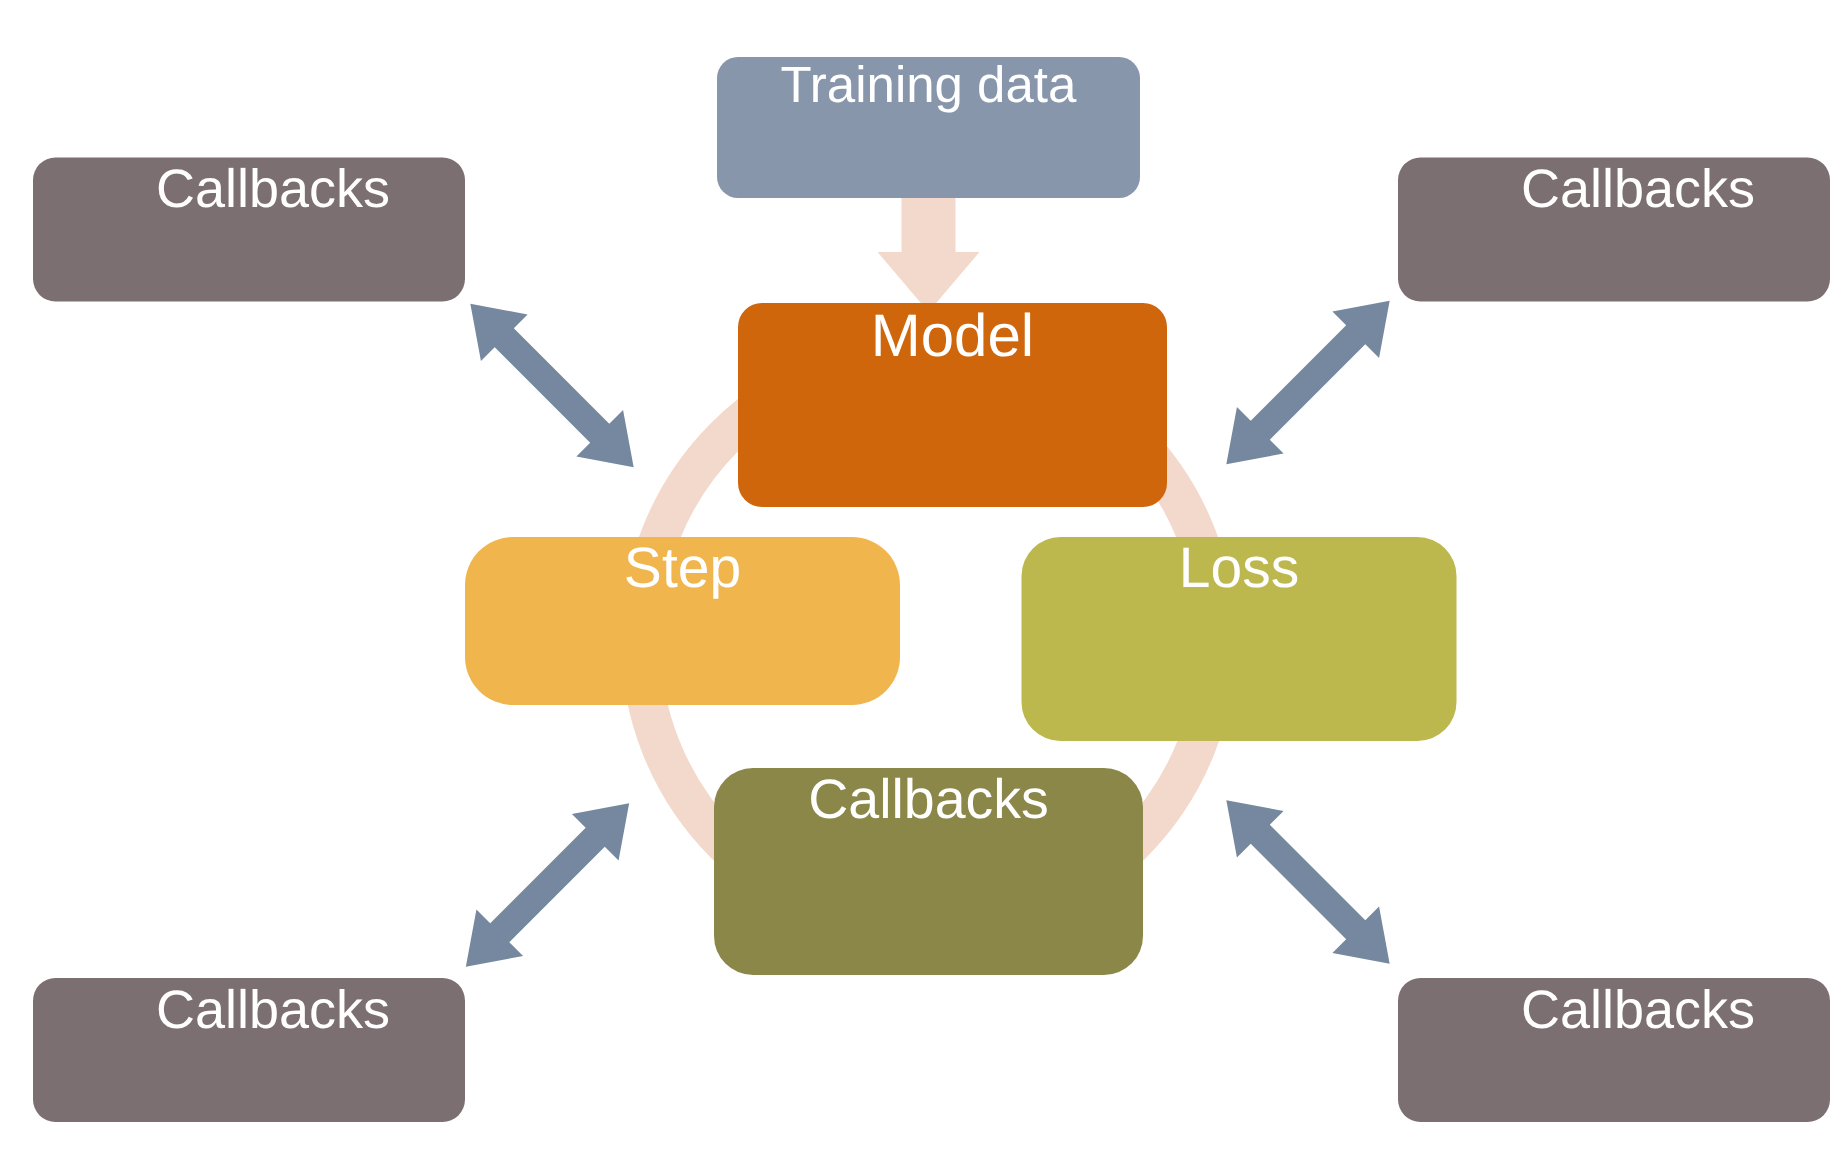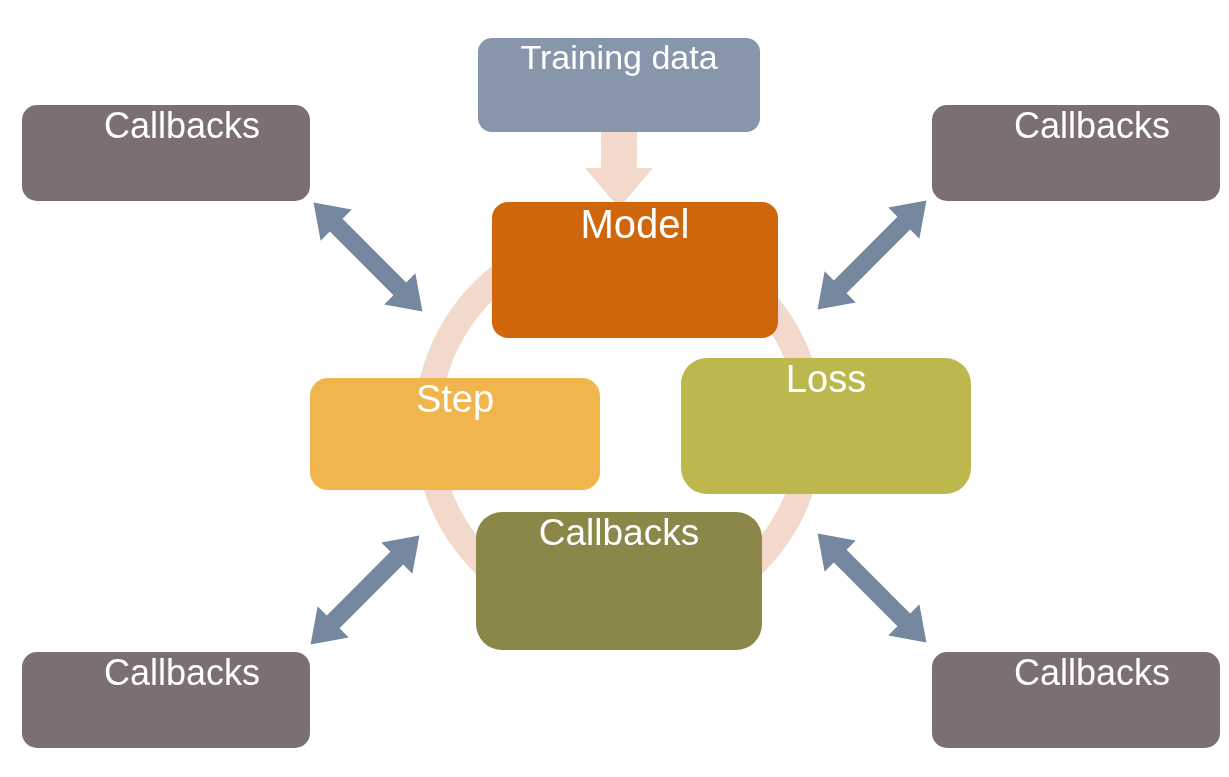--- a/index.html
+++ b/index.html
@@ -33,22 +33,22 @@
     left:478px;top:38px;width:282px;height:94px;
     border-radius:14px;
     font-size:34px;
   }
   
   .model{
     left:492px;top:202px;width:286px;height:136px;
     border-radius:16px;font-size:40px;
   }
   .step{
-    left:310px;top:378px;width:290px;height:112px;
-    border-radius:18px;font-size:38px;
+    left:310px;top:358px;width:290px;height:112px;
+    border-radius:32px;font-size:38px;
   }
   .loss{
     left:637px;top:358px;width:290px;height:136px;
     border-radius:26px;font-size:38px;margin-left:44px;
   }
   .gradients{
     left:476px;top:512px;width:286px;height:138px;
     border-radius:26px;font-size:37px;
   }
   

